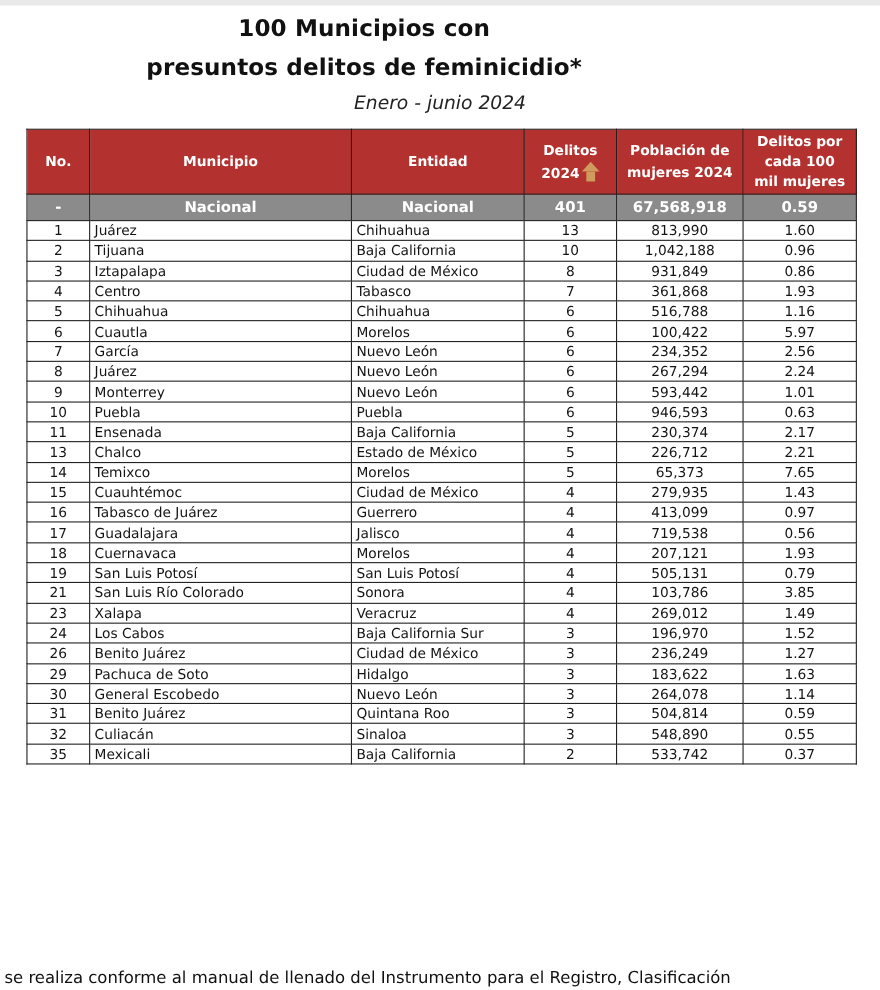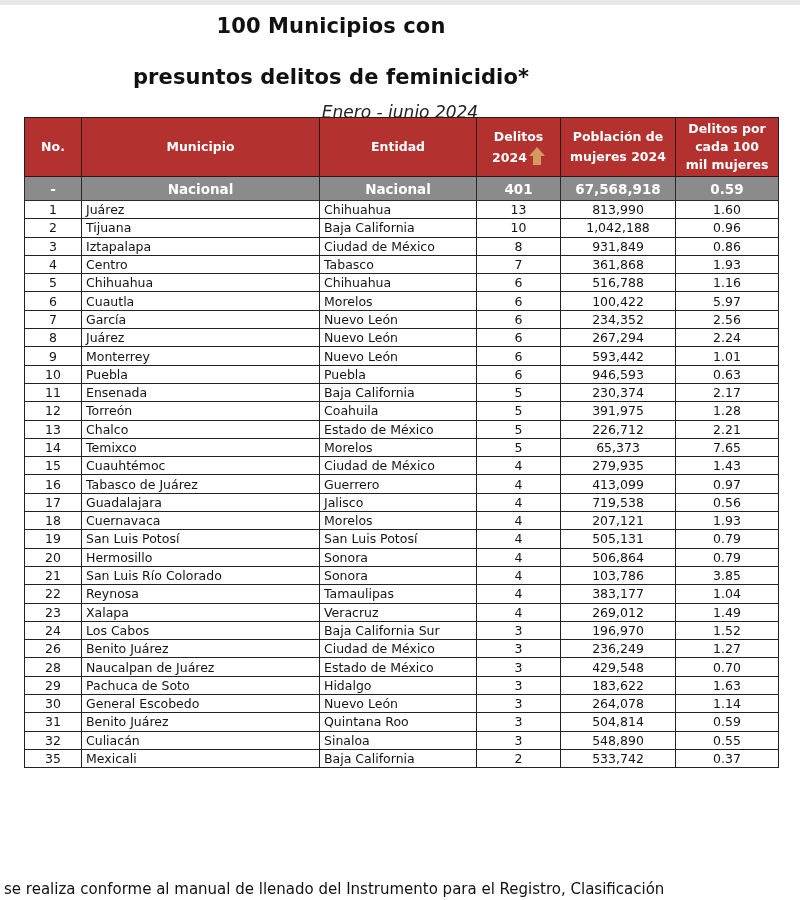--- a/index.html
+++ b/index.html
@@ -24,29 +24,28 @@
   .title {
     position: absolute;
     left: 0; width: 662px;
     text-align: center;
     font-weight: bold;
     font-size: 21px;
     color: #111;
     letter-spacing: 0.1px;
   }
   .title.line1 { top: 14px; }
-  .title.line2 { top: 65px; }
+  .title.line2 { top: 49px; }
   .subtitle {
     position: absolute;
     left: 0; top: 84px; width: 800px;
     text-align: center;
     font-style: italic;
     font-size: 17px;
     color: #222;
-    margin-top: 18px;
   }
   table.data-table {
     position: absolute;
     left: 24px;
     top: 117px;
     width: 754px;
     border-collapse: collapse;
     table-layout: fixed;
     font-size: 12.5px;
   }
@@ -252,28 +251,20 @@
       </tr>
       <tr class="row">
         <td class="center">11</td>
         <td class="left">Ensenada</td>
         <td class="left">Baja California</td>
         <td class="center">5</td>
         <td class="center">230,374</td>
         <td class="center">2.17</td>
       </tr>
       <tr class="row">
-        <td class="center">12</td>
-        <td class="left">Torreón</td>
-        <td class="left">Coahuila</td>
-        <td class="center">5</td>
-        <td class="center">391,975</td>
-        <td class="center">1.28</td>
-      </tr>
-      <tr class="row">
         <td class="center">13</td>
         <td class="left">Chalco</td>
         <td class="left">Estado de México</td>
         <td class="center">5</td>
         <td class="center">226,712</td>
         <td class="center">2.21</td>
       </tr>
       <tr class="row">
         <td class="center">14</td>
         <td class="left">Temixco</td>
@@ -316,44 +307,28 @@
       </tr>
       <tr class="row">
         <td class="center">19</td>
         <td class="left">San Luis Potosí</td>
         <td class="left">San Luis Potosí</td>
         <td class="center">4</td>
         <td class="center">505,131</td>
         <td class="center">0.79</td>
       </tr>
       <tr class="row">
-        <td class="center">20</td>
-        <td class="left">Hermosillo</td>
-        <td class="left">Sonora</td>
-        <td class="center">4</td>
-        <td class="center">506,864</td>
-        <td class="center">0.79</td>
-      </tr>
-      <tr class="row">
         <td class="center">21</td>
         <td class="left">San Luis Río Colorado</td>
         <td class="left">Sonora</td>
         <td class="center">4</td>
         <td class="center">103,786</td>
         <td class="center">3.85</td>
       </tr>
       <tr class="row">
-        <td class="center">22</td>
-        <td class="left">Reynosa</td>
-        <td class="left">Tamaulipas</td>
-        <td class="center">4</td>
-        <td class="center">383,177</td>
-        <td class="center">1.04</td>
-      </tr>
-      <tr class="row">
         <td class="center">23</td>
         <td class="left">Xalapa</td>
         <td class="left">Veracruz</td>
         <td class="center">4</td>
         <td class="center">269,012</td>
         <td class="center">1.49</td>
       </tr>
       <tr class="row">
         <td class="center">24</td>
         <td class="left">Los Cabos</td>
@@ -362,28 +337,20 @@
         <td class="center">196,970</td>
         <td class="center">1.52</td>
       </tr>
       <tr class="row">
         <td class="center">26</td>
         <td class="left">Benito Juárez</td>
         <td class="left">Ciudad de México</td>
         <td class="center">3</td>
         <td class="center">236,249</td>
         <td class="center">1.27</td>
-      </tr>
-      <tr class="row">
-        <td class="center">28</td>
-        <td class="left">Naucalpan de Juárez</td>
-        <td class="left">Estado de México</td>
-        <td class="center">3</td>
-        <td class="center">429,548</td>
-        <td class="center">0.70</td>
       </tr>
       <tr class="row">
         <td class="center">29</td>
         <td class="left">Pachuca de Soto</td>
         <td class="left">Hidalgo</td>
         <td class="center">3</td>
         <td class="center">183,622</td>
         <td class="center">1.63</td>
       </tr>
       <tr class="row">

